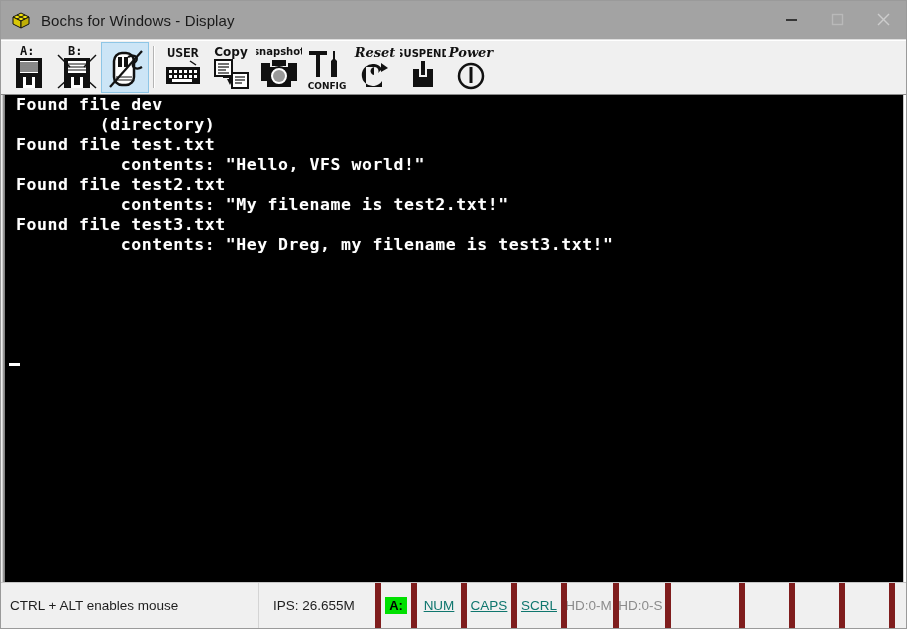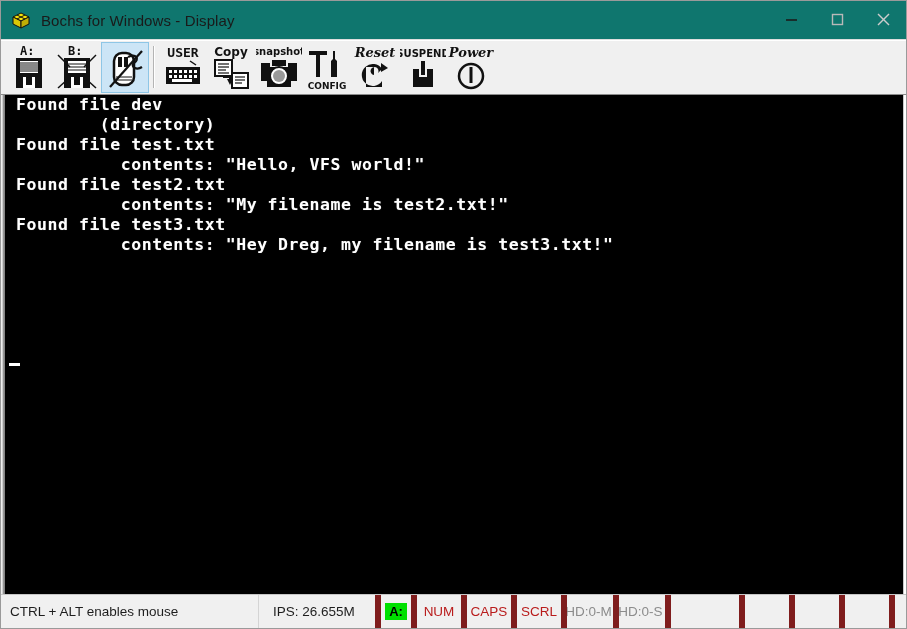--- a/index.html
+++ b/index.html
@@ -21,21 +21,21 @@
     overflow: hidden;
     display: flex;
     flex-direction: column;
   }
 
   
   .titlebar {
     position: relative;
     height: 38px;
     min-height: 38px;
-    background: #0f766e;
+    background: #a3a3a3;
     display: flex;
     align-items: center;
     border-bottom: 1px solid #dedede;
   }
   .title-icon {
     width: 22px;
     height: 22px;
     margin-left: 9px;
     margin-right: 9px;
     flex: none;
@@ -150,21 +150,21 @@
     position: absolute;
     left: 4px;
     top: 268px;
     width: 11px;
     height: 3px;
     background: #ffffff;
   }
 
   
   .statusbar {
-    height: 34px;
+    height: 46px;
     min-height: 30px;
     background: #f0f0f0;
     border-top: 1px solid #c6c6c6;
     display: flex;
     align-items: stretch;
     font-size: 13.5px;
     color: #222222;
     box-sizing: border-box;
   }
   .sb-cell {
@@ -199,22 +199,23 @@
     background: #00e000;
     color: #000000;
     font-weight: bold;
     font-size: 13px;
     padding: 1px 4px;
     line-height: 15px;
   }
   .sb-ind {
     width: 50px;
     justify-content: center;
-    color: #b91c1c;
+    color: #0f766e;
     padding: 16px 2px;
+    text-decoration: underline;
   }
   .sb-hd {
     width: 52px;
     justify-content: center;
     color: #8c8c8c;
     padding: 0;
   }
   .sb-hd span {
     display: block;
     width: 58px;

